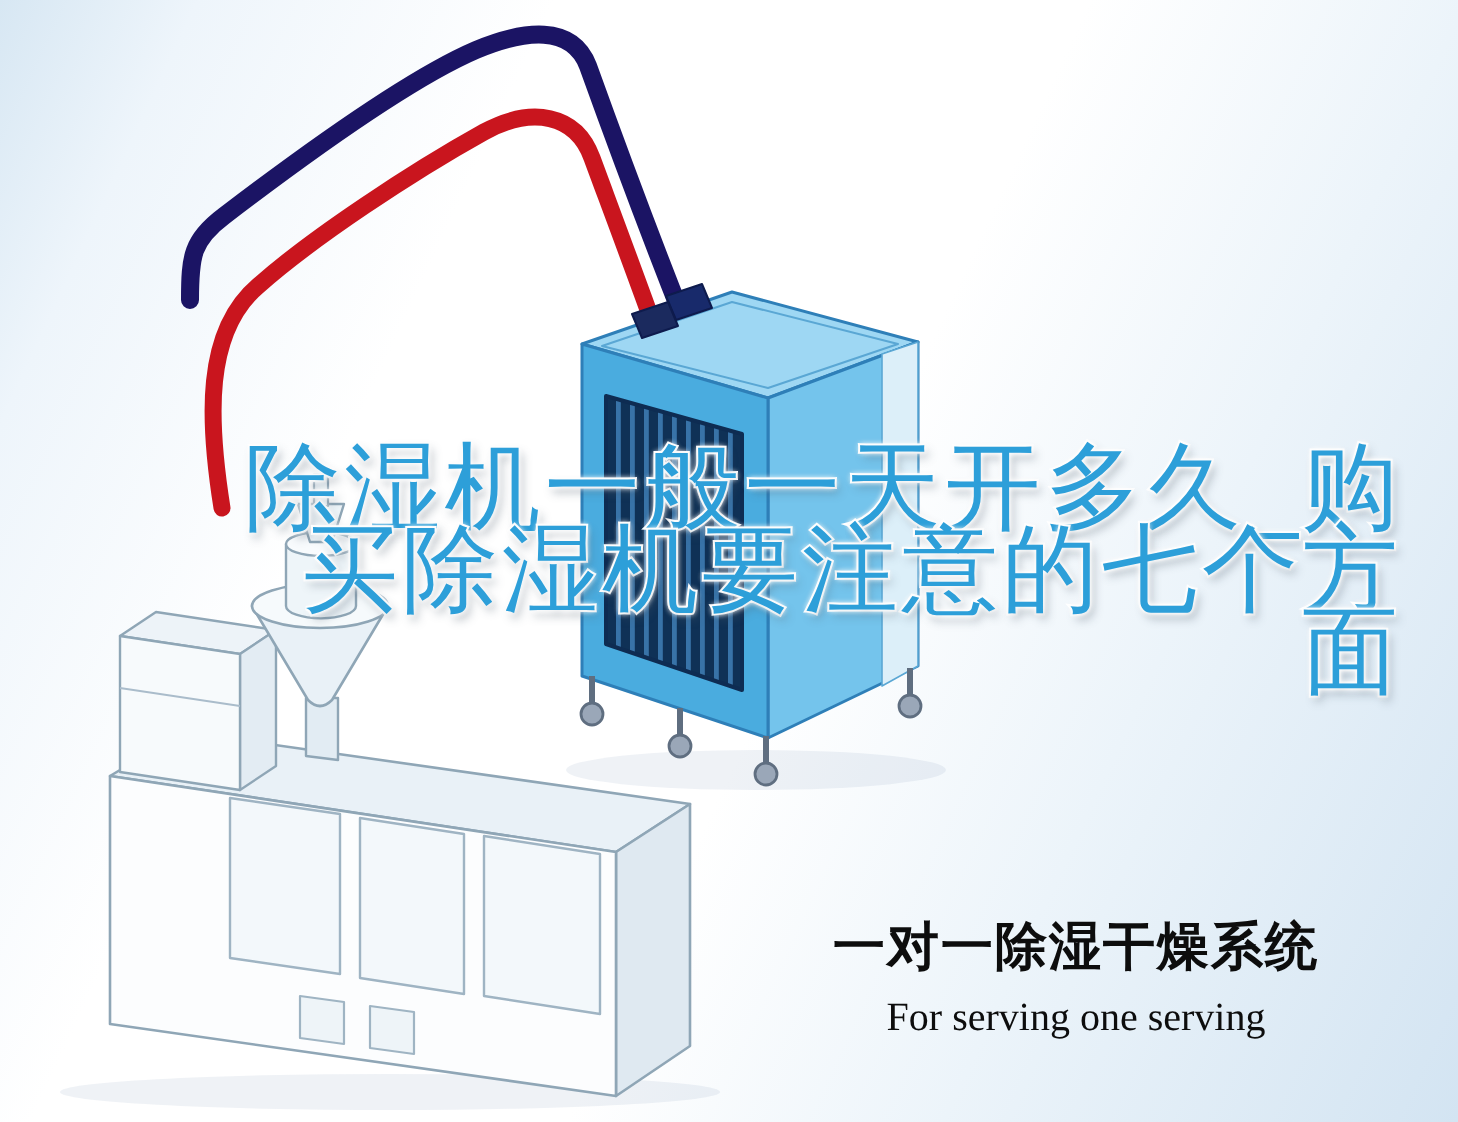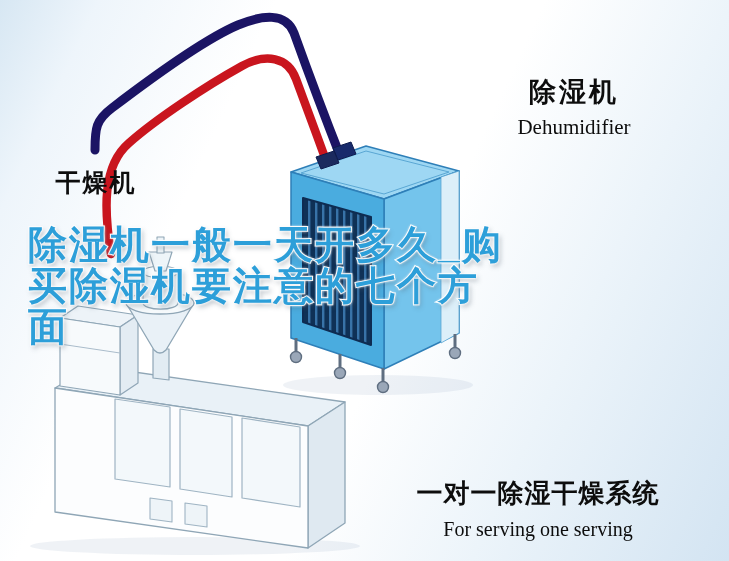--- a/index.html
+++ b/index.html
@@ -11,26 +11,26 @@
   .svg-layer { position:absolute; left:0; top:0; width:729px; height:561px; z-index:1; }
   .label { position:absolute; text-align:center; color:#0d0d0d; z-index:2; }
   .label .cn { font-weight:700; display:block; }
   .label .en { font-family:"Liberation Serif", serif; display:block; }
   .dryer-label { left:36px; top:166px; width:120px; }
   .dryer-label .cn { font-size:25px; letter-spacing:2px; }
   .dryer-label .en { font-size:21px; margin-top:2px; }
   .dehum-label { left:496px; top:74px; width:156px; }
   .dehum-label .cn { font-size:27px; letter-spacing:3px; }
   .dehum-label .en { font-size:21px; margin-top:5px; }
-  .system-label { left:396px; top:476px; width:284px;text-align:center; }
+  .system-label { left:396px; top:456px; width:284px;text-align:center; }
   .system-label .cn { font-size:26px; letter-spacing:1px; }
   .system-label .en { font-size:20px; margin-top:7px; }
   .watermark {
     position:absolute; left:28px; right:28px; top:224px; z-index:3;
-    text-align:left; font-weight:700; font-size:39px; line-height:41px; letter-spacing:2px;
+    text-align:right; font-weight:400; font-size:48px; line-height:41px; letter-spacing:2px;
     -webkit-text-stroke:2px #ffffff; paint-order:stroke fill;
     text-shadow: 0 0 3px #ffffff, 0 0 3px #ffffff, 2px 3px 5px rgba(80,95,110,0.38);
   }
   .watermark span { display:block; }
 </style>
 </head>
 <body>
 
 <div class="canvas">
 
@@ -94,27 +94,22 @@
         <circle cx="340" cy="373" r="5.5" fill="#9aa7b8" stroke-width="1.4"></circle>
         <line x1="383" y1="368" x2="383" y2="382" stroke-width="3"></line>
         <circle cx="383" cy="387" r="5.5" fill="#9aa7b8" stroke-width="1.4"></circle>
         <line x1="455" y1="334" x2="455" y2="348" stroke-width="3"></line>
         <circle cx="455" cy="353" r="5.5" fill="#9aa7b8" stroke-width="1.4"></circle>
       </g>
     </g>
   </svg>
 
   <div class="label dryer-label">
-    <span class="cn">干燥机</span>
   </div>
 
-  <div class="label dehum-label">
-    <span class="cn">除湿机</span>
-    <span class="en">Dehumidifier</span>
-  </div>
 
   <div class="label system-label">
     <span class="cn">一对一除湿干燥系统</span>
     <span class="en">For serving one serving</span>
   </div>
 
   <div class="watermark" style="color: rgb(45, 159, 217);">
     <span>除湿机一般一天开多久_购</span>
     <span>买除湿机要注意的七个方</span>
     <span>面</span>

